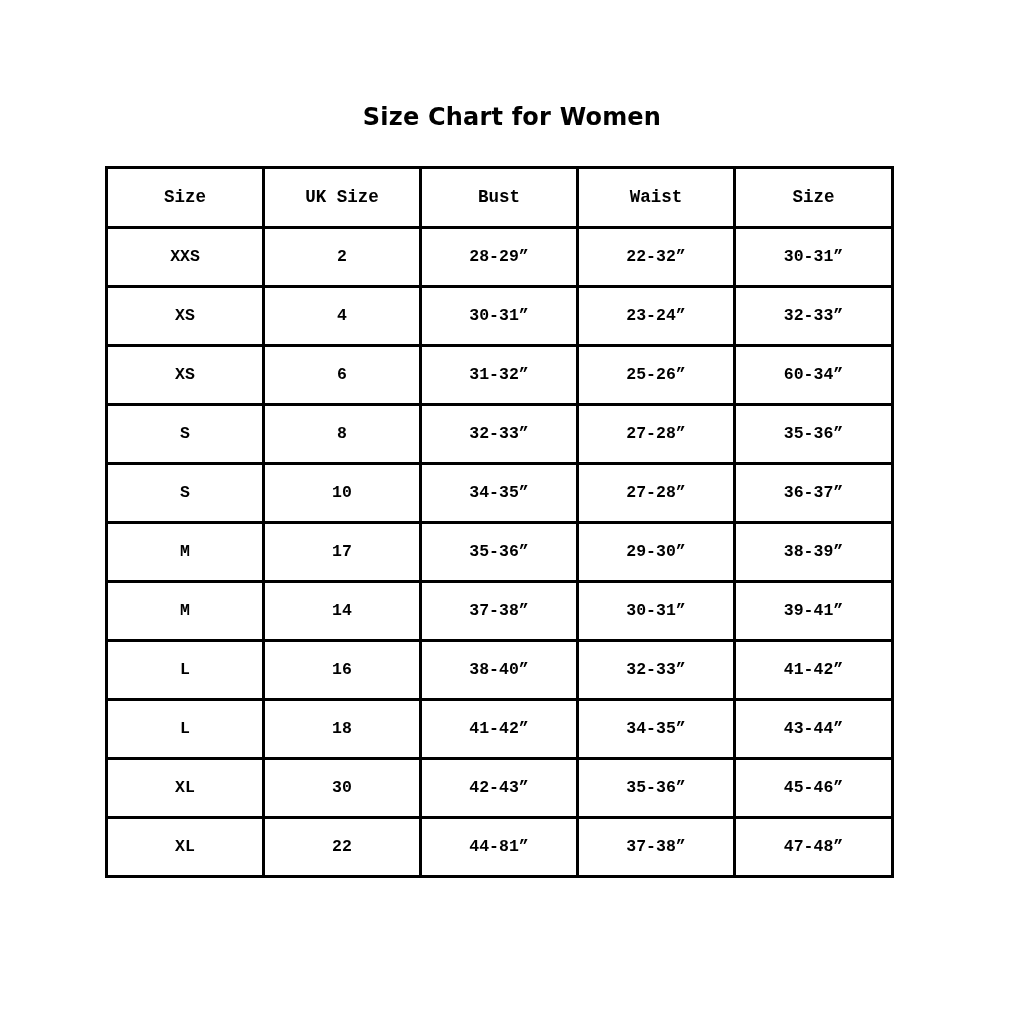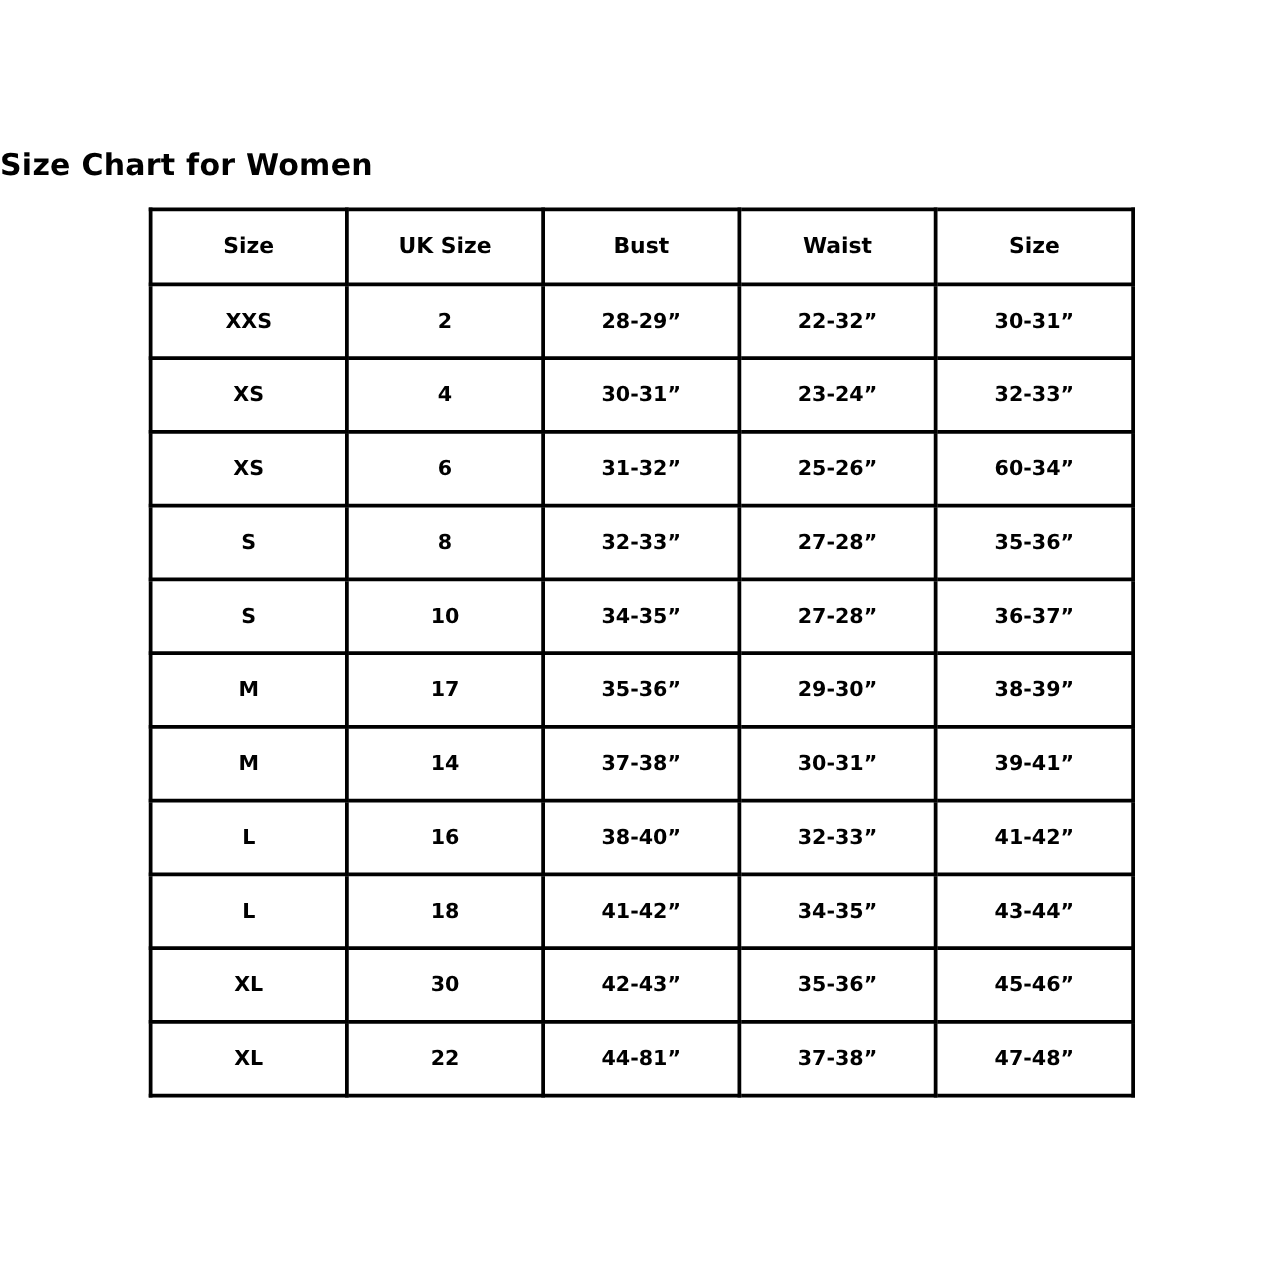--- a/index.html
+++ b/index.html
@@ -15,32 +15,34 @@
     overflow: hidden;
   }
   .page {
     width: 1024px;
     height: 1024px;
     position: relative;
     box-sizing: border-box;
   }
   .title {
     position: absolute;
-    top: 118px;
+    top: 103px;
     left: 0;
     width: 1024px;
+    text-align: center;
     font-size: 24px;
     font-weight: bold;
     letter-spacing: 0.2px;
   }
   .table-wrap {
     position: absolute;
     top: 166px;
-    left: 119px;
+    left: 105px;
     width: 824px;
+    font-family: Liberation Mono, monospace;
   }
   table.size-chart {
     border-collapse: collapse;
     width: 786px;
     table-layout: fixed;
   }
   table.size-chart th,
   table.size-chart td {
     border: 3px solid #000000;
     text-align: center;

